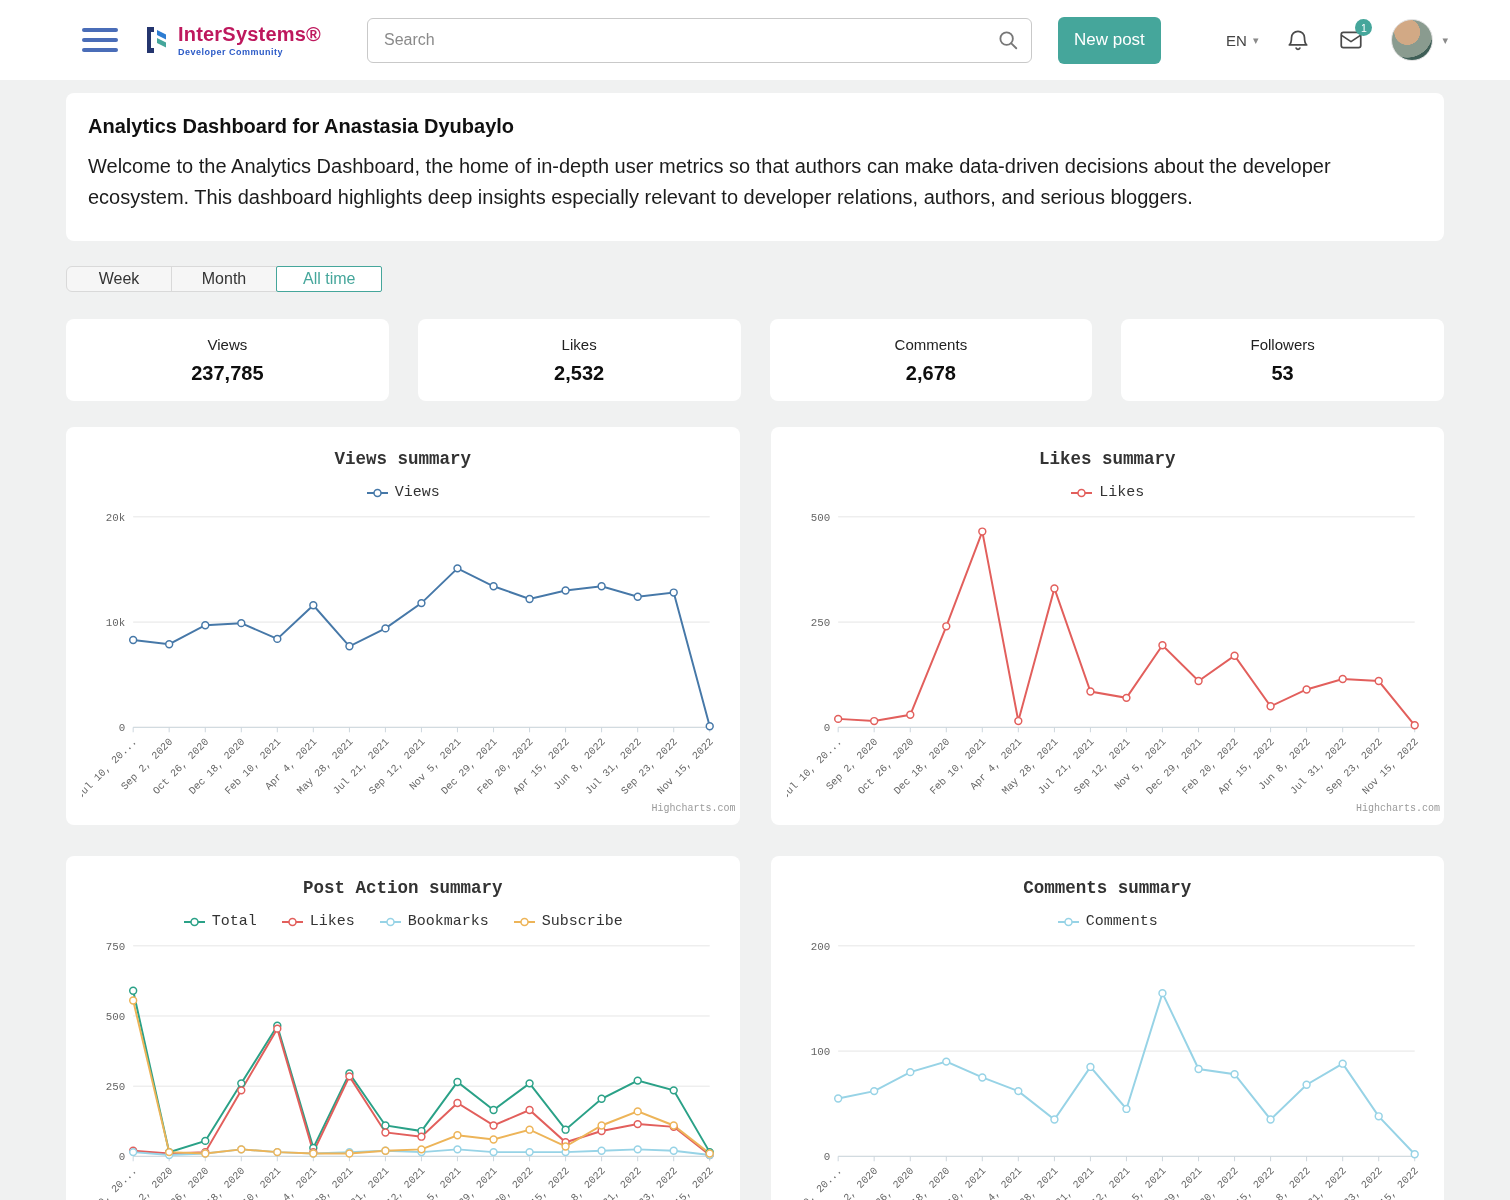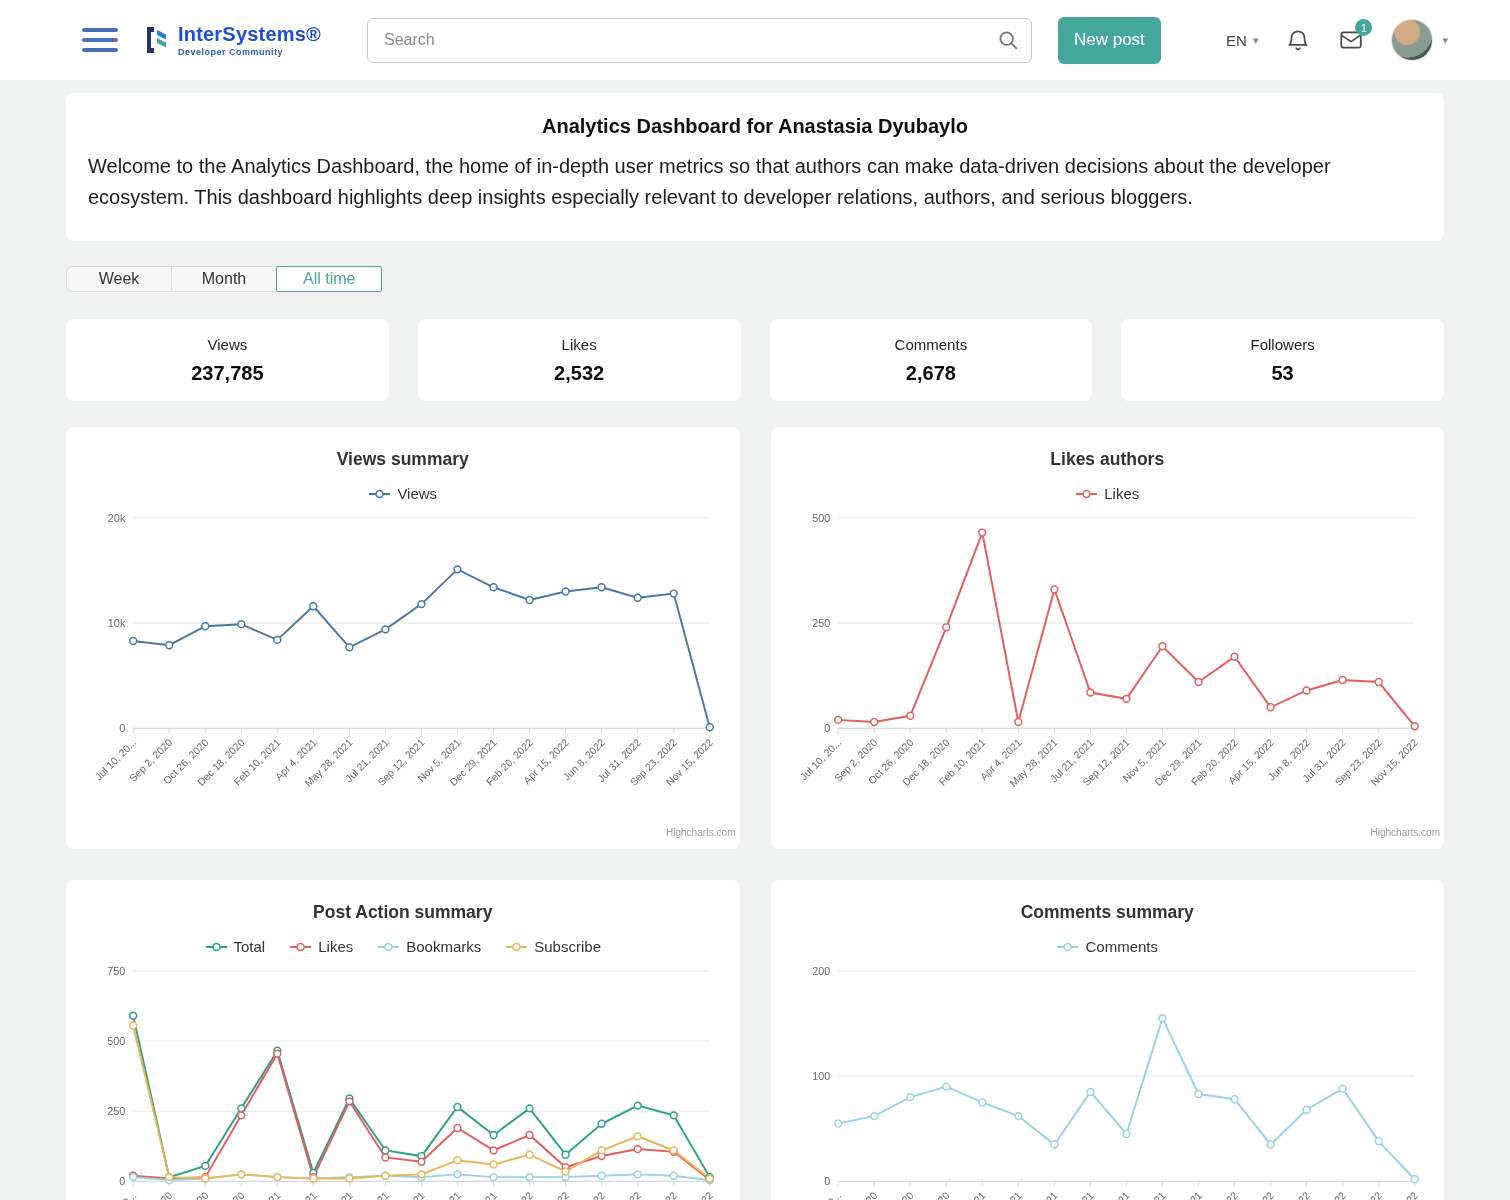--- a/index.html
+++ b/index.html
@@ -5,21 +5,21 @@
   * { box-sizing: border-box; margin: 0; padding: 0; }
   html,body { width: 1510px; }
   body { background:#f0f1f1; font-family:"Liberation Sans", sans-serif; color:#222; }
 
   
   .header { background:#fff; height:80px; display:flex; align-items:center; padding:0 62px 0 82px; gap:26px; }
   .hamburger { width:36px; display:flex; flex-direction:column; gap:6px; cursor:pointer; flex:0 0 auto; }
   .hamburger span { height:4px; background:#4a6db8; border-radius:2px; }
   .brand { display:flex; align-items:flex-start; gap:8px; margin-right:20px; cursor:pointer; }
   .brand svg { margin-top:2px; }
-  .brand-text .name { font-size:20px; font-weight:bold; color:#1d4ed8; letter-spacing:.2px; line-height:1.1; }
+  .brand-text .name { font-size:20px; font-weight:bold; color:#be185d; letter-spacing:.2px; line-height:1.1; }
   .brand-text .sub { font-size:9px; font-weight:bold; color:#2c5bc7; letter-spacing:.5px; margin-top:2px; }
   .search { flex:1; max-width:665px; position:relative; }
   .search input { width:100%; height:45px; border:1px solid #c9c9c9; border-radius:6px; padding:0 46px 0 16px; font-size:16px; color:#333; font-family:inherit; background:#fff; }
   .search input::placeholder { color:#8a8a8a; }
   .search .mag { position:absolute; right:13px; top:11px; width:22px; height:22px; }
   .btn-new-post { background:#45a69b; color:#fff; border:none; border-radius:6px; padding:0 16px; height:47px; font-size:17px; cursor:pointer; font-family:inherit; }
   .header-right { display:flex; align-items:center; gap:27px; margin-left:auto; }
   .lang { font-size:15px; color:#444; display:flex; gap:6px; align-items:center; cursor:pointer; }
   .caret { color:#8a8a8a; font-size:11px; }
   .iconbtn { width:26px; height:26px; position:relative; cursor:pointer; }
@@ -28,36 +28,36 @@
   .avatar-wrap { display:flex; align-items:center; gap:9px; cursor:pointer; }
   .avatar { width:42px; height:42px; border-radius:50%;
             background: radial-gradient(circle at 38% 30%, #d2a985 0 34%, #8a9b8f 35% 68%, #3f5f57 69%);
             border:1px solid #e2e2e2; }
 
   
   .container { width:1378px; margin:0 auto; padding:13px 0 28px; }
   .card { background:#fff; border-radius:8px; }
 
   .intro-card { padding:22px 22px 28px; }
-  .intro-card h1 { font-size:20px; margin-bottom:13px; color:#101010;text-align:center; }
+  .intro-card h1 { font-size:20px; margin-bottom:13px; color:#101010; }
   .intro-card p { font-size:20px; line-height:1.55; color:#1c1c1c; }
 
   .tabs { display:inline-flex; margin:25px 0 27px; }
   .tab { min-width:106px; padding:3px 26px; background:#f6f6f6; border:1px solid #d9d9d9; font-size:16px; color:#333; cursor:pointer; text-align:center; font-family:inherit; }
   .tab + .tab { margin-left:-1px; }
   .tab:first-child { border-radius:6px 0 0 6px; }
   .tab.active { background:#fff; border:1px solid #45a69b; color:#45a69b; border-radius:2px; position:relative; z-index:1; }
 
   .stats { display:grid; grid-template-columns:repeat(4,1fr); gap:29px; margin-bottom:26px; }
   .stat-card { padding:17px 10px 16px; text-align:center; }
   .stat-label { font-size:15px; color:#222; margin-bottom:9px; }
   .stat-value { font-size:20px; font-weight:600; color:#0e0e0e; }
 
   .charts-grid { display:grid; grid-template-columns:1fr 1fr; gap:31px; }
-  .chart-card { padding:22px 16px 42px; position:relative; }
+  .chart-card { padding:22px 16px 19px; position:relative;font-family:Liberation Mono, monospace; }
   .chart-title { text-align:center; font-size:17.5px; color:#333; margin-bottom:15px; font-weight:bold; }
   .legend { display:flex; justify-content:center; gap:24px; margin-bottom:4px; }
   .legend-item { display:flex; align-items:center; gap:6px; font-size:15px; color:#333; cursor:pointer; }
   .plot { width:100%; }
   .plot svg { width:100%; display:block; }
   .credit { position:absolute; right:4px; bottom:11px; font-size:10px; color:#9a9a9a; text-decoration:none; cursor:pointer; }
 </style>
 </head>
 <body>
 
@@ -221,21 +221,21 @@
             <circle cx="491.5" cy="86.9" r="3.5" fill="#fff" stroke="#4678a8" stroke-width="1.5"></circle>
             <circle cx="528.1" cy="82.6" r="3.5" fill="#fff" stroke="#4678a8" stroke-width="1.5"></circle>
             <circle cx="564.8" cy="93.3" r="3.5" fill="#fff" stroke="#4678a8" stroke-width="1.5"></circle>
             <circle cx="601.4" cy="89.0" r="3.5" fill="#fff" stroke="#4678a8" stroke-width="1.5"></circle>
             <circle cx="638.0" cy="224.9" r="3.5" fill="#fff" stroke="#4678a8" stroke-width="1.5"></circle>
           </svg>
         </div>
       <a class="credit">Highcharts.com</a>
     </div>
     <div class="card chart-card">
-      <h3 class="chart-title">Likes authors</h3>
+      <h3 class="chart-title">Likes summary</h3>
       <div class="legend">
           <span class="legend-item">
             <svg width="23" height="12">
               <line x1="1" y1="6" x2="22" y2="6" stroke="#e25f5c" stroke-width="2"></line>
               <circle cx="11.5" cy="6" r="3.5" fill="#fff" stroke="#e25f5c" stroke-width="1.5"></circle>
             </svg>
             <span>Likes</span>
           </span>
         </div>
       <div class="plot">

